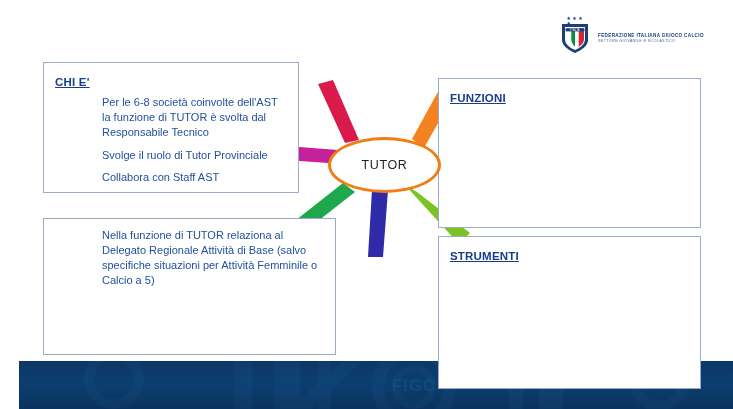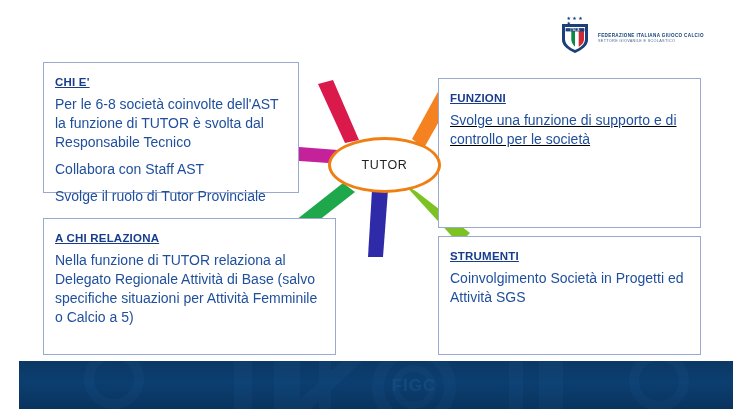--- a/index.html
+++ b/index.html
@@ -46,29 +46,30 @@
     background:#ffffff;
     z-index:5;
     padding:9px 10px 12px 11px;
   }
   .box-title{
     font-size:11.5px; font-weight:bold; color:#173c8c;
     text-decoration:underline; letter-spacing:.2px;
     margin-bottom:7px; display:inline-block;
   }
   .box p{
-    font-size:14px; color:#1f4f9c; line-height:1.35;
+    font-size:11px; color:#1f4f9c; line-height:1.35;
     margin-bottom:8px;
+    margin-left:47px;
   }
   .box p:last-child{ margin-bottom:0; }
 
   #box-chi   { left:43px;  top:62px;  width:256px; height:131px; }
   #box-rel   { left:43px;  top:218px; width:293px; height:137px; }
   #box-funz  { left:438px; top:78px;  width:263px; height:150px;text-decoration:underline; }
-  #box-stru  { left:438px; top:236px; width:263px; height:119px; }
+  #box-stru  { left:438px; top:236px; width:263px; height:153px; }
 
   
   .banner{
     position:absolute; left:0; top:361px; width:733px; height:48px;
     background:linear-gradient(180deg,#0d3661 0%, #0b3f71 45%, #0a2f57 100%);
     overflow:hidden;
     margin-left:19px;
   }
   .banner-wm{
     position:absolute; left:0; top:0; width:733px; height:48px; opacity:.30;
@@ -115,37 +116,34 @@
     <polygon points="412,139 424,148 459,86 445,79" fill="#F58220"></polygon>
   </svg>
 
   <div class="tutor-oval">
     <span class="tutor-label">TUTOR</span>
   </div>
 
   <div class="box" id="box-chi">
     <div class="box-title">CHI E'</div>
     <p>Per le 6-8 società coinvolte dell'AST la funzione di TUTOR è svolta dal Responsabile Tecnico</p>
+    <p>Svolge il ruolo di Tutor Provinciale</p>
     <p>Collabora con Staff AST</p>
-    <p>Svolge il ruolo di Tutor Provinciale</p>
   </div>
 
   <div class="box" id="box-rel">
-    <div class="box-title">A CHI RELAZIONA</div>
     <p>Nella funzione di TUTOR relaziona al Delegato Regionale Attività di Base (salvo specifiche situazioni per Attività Femminile o Calcio a 5)</p>
   </div>
 
   <div class="box" id="box-funz">
     <div class="box-title">FUNZIONI</div>
-    <p>Svolge una funzione di supporto e di controllo per le società</p>
   </div>
 
   <div class="box" id="box-stru">
     <div class="box-title">STRUMENTI</div>
-    <p>Coinvolgimento Società in Progetti ed Attività SGS</p>
   </div>
 
   <div class="banner">
     <svg class="banner-wm" viewBox="0 0 733 48" preserveAspectRatio="none">
       <rect x="0" y="0" width="733" height="48" fill="#0b3f71"></rect>
       <g fill="#1f5c93" opacity="0.55">
         <circle cx="95" cy="18" r="30"></circle>
         <circle cx="95" cy="18" r="20" fill="#0b3f71"></circle>
         <circle cx="640" cy="20" r="30"></circle>
         <circle cx="640" cy="20" r="20" fill="#0b3f71"></circle>

